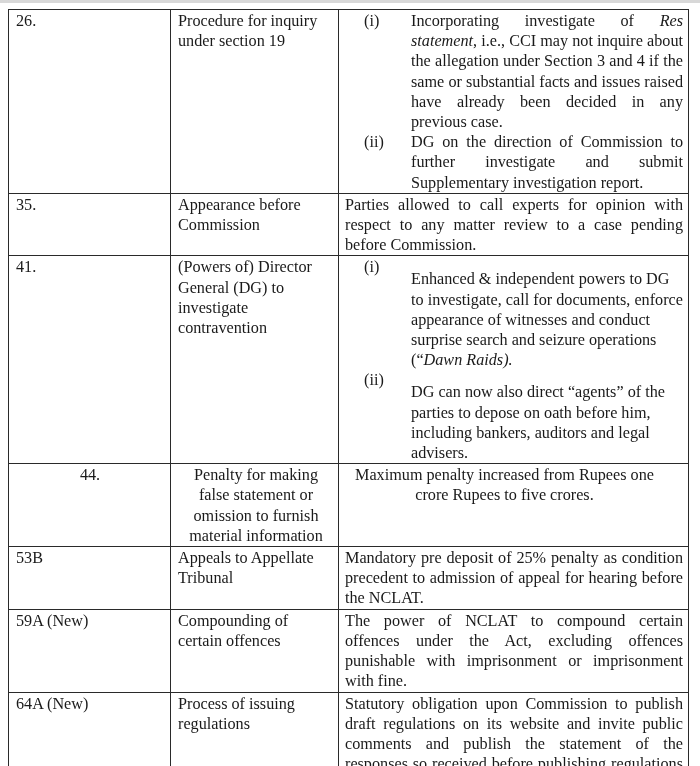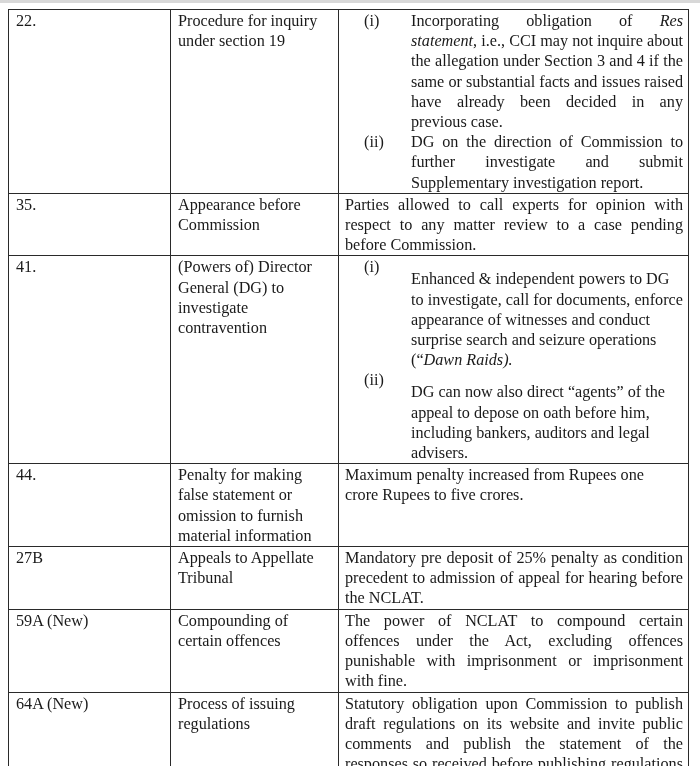--- a/index.html
+++ b/index.html
@@ -68,26 +68,26 @@
 
 <table class="amend">
   <colgroup>
     <col class="c1">
       <col class="c2">
       <col class="c3">
   </colgroup>
   <tbody>
 
     <tr style="height:183px;">
-      <td class="sec">22.</td>
+      <td class="sec">26.</td>
       <td class="topic">Procedure for inquiry under section 19</td>
       <td class="change" style="padding-left:0 !important;">
         <div class="sub">
           <span class="num">(i)</span>
-          <span class="txt"><span>Incorporating obligation of </span><i>Res statement</i><span>, i.e., CCI may not inquire about the allegation under Section 3 and 4 if the same or substantial facts and issues raised have already been decided in any previous case.</span></span>
+          <span class="txt"><span>Incorporating investigate of </span><i>Res statement</i><span>, i.e., CCI may not inquire about the allegation under Section 3 and 4 if the same or substantial facts and issues raised have already been decided in any previous case.</span></span>
         </div>
         <div class="sub">
           <span class="num">(ii)</span>
           <span class="txt">DG on the direction of Commission to further investigate and submit Supplementary investigation report.</span>
         </div>
       </td>
     </tr>
 
     <tr style="height:60px;padding-left:36px;">
       <td class="sec">35.</td>
@@ -98,33 +98,33 @@
     <tr style="height:201px;">
       <td class="sec">41.</td>
       <td class="topic" style="padding-right:16px !important;">(Powers of) Director General (DG) to investigate contravention</td>
       <td class="change" style="padding-left:0 !important;">
         <div class="sub">
           <span class="num">(i)</span>
           <span class="txt left"><span>Enhanced &amp; independent powers to DG to investigate, call for documents, enforce appearance of witnesses and conduct surprise search and seizure operations (“</span><i>Dawn Raids).</i></span>
         </div>
         <div class="sub">
           <span class="num">(ii)</span>
-          <span class="txt left">DG can now also direct “agents” of the appeal to depose on oath before him, including bankers, auditors and legal advisers.</span>
+          <span class="txt left">DG can now also direct “agents” of the parties to depose on oath before him, including bankers, auditors and legal advisers.</span>
         </div>
       </td>
     </tr>
 
-    <tr style="height:80px;">
+    <tr style="height:80px;text-align:center;">
       <td class="sec">44.</td>
       <td class="topic">Penalty for making false statement or omission to furnish material information</td>
       <td class="change" style="padding-right:24px !important;margin-top:46px;">Maximum penalty increased from Rupees one crore Rupees to five crores.</td>
     </tr>
 
     <tr style="height:58px;">
-      <td class="sec">27B</td>
+      <td class="sec">53B</td>
       <td class="topic">Appeals to Appellate Tribunal</td>
       <td class="change just">Mandatory pre deposit of 25% penalty as condition precedent to admission of appeal for hearing before the NCLAT.</td>
     </tr>
 
     <tr style="height:56px;">
       <td class="sec">59A (New)</td>
       <td class="topic">Compounding of certain offences</td>
       <td class="change just">The power of NCLAT to compound certain offences under the Act, excluding offences punishable with imprisonment or imprisonment with fine.</td>
     </tr>
 

